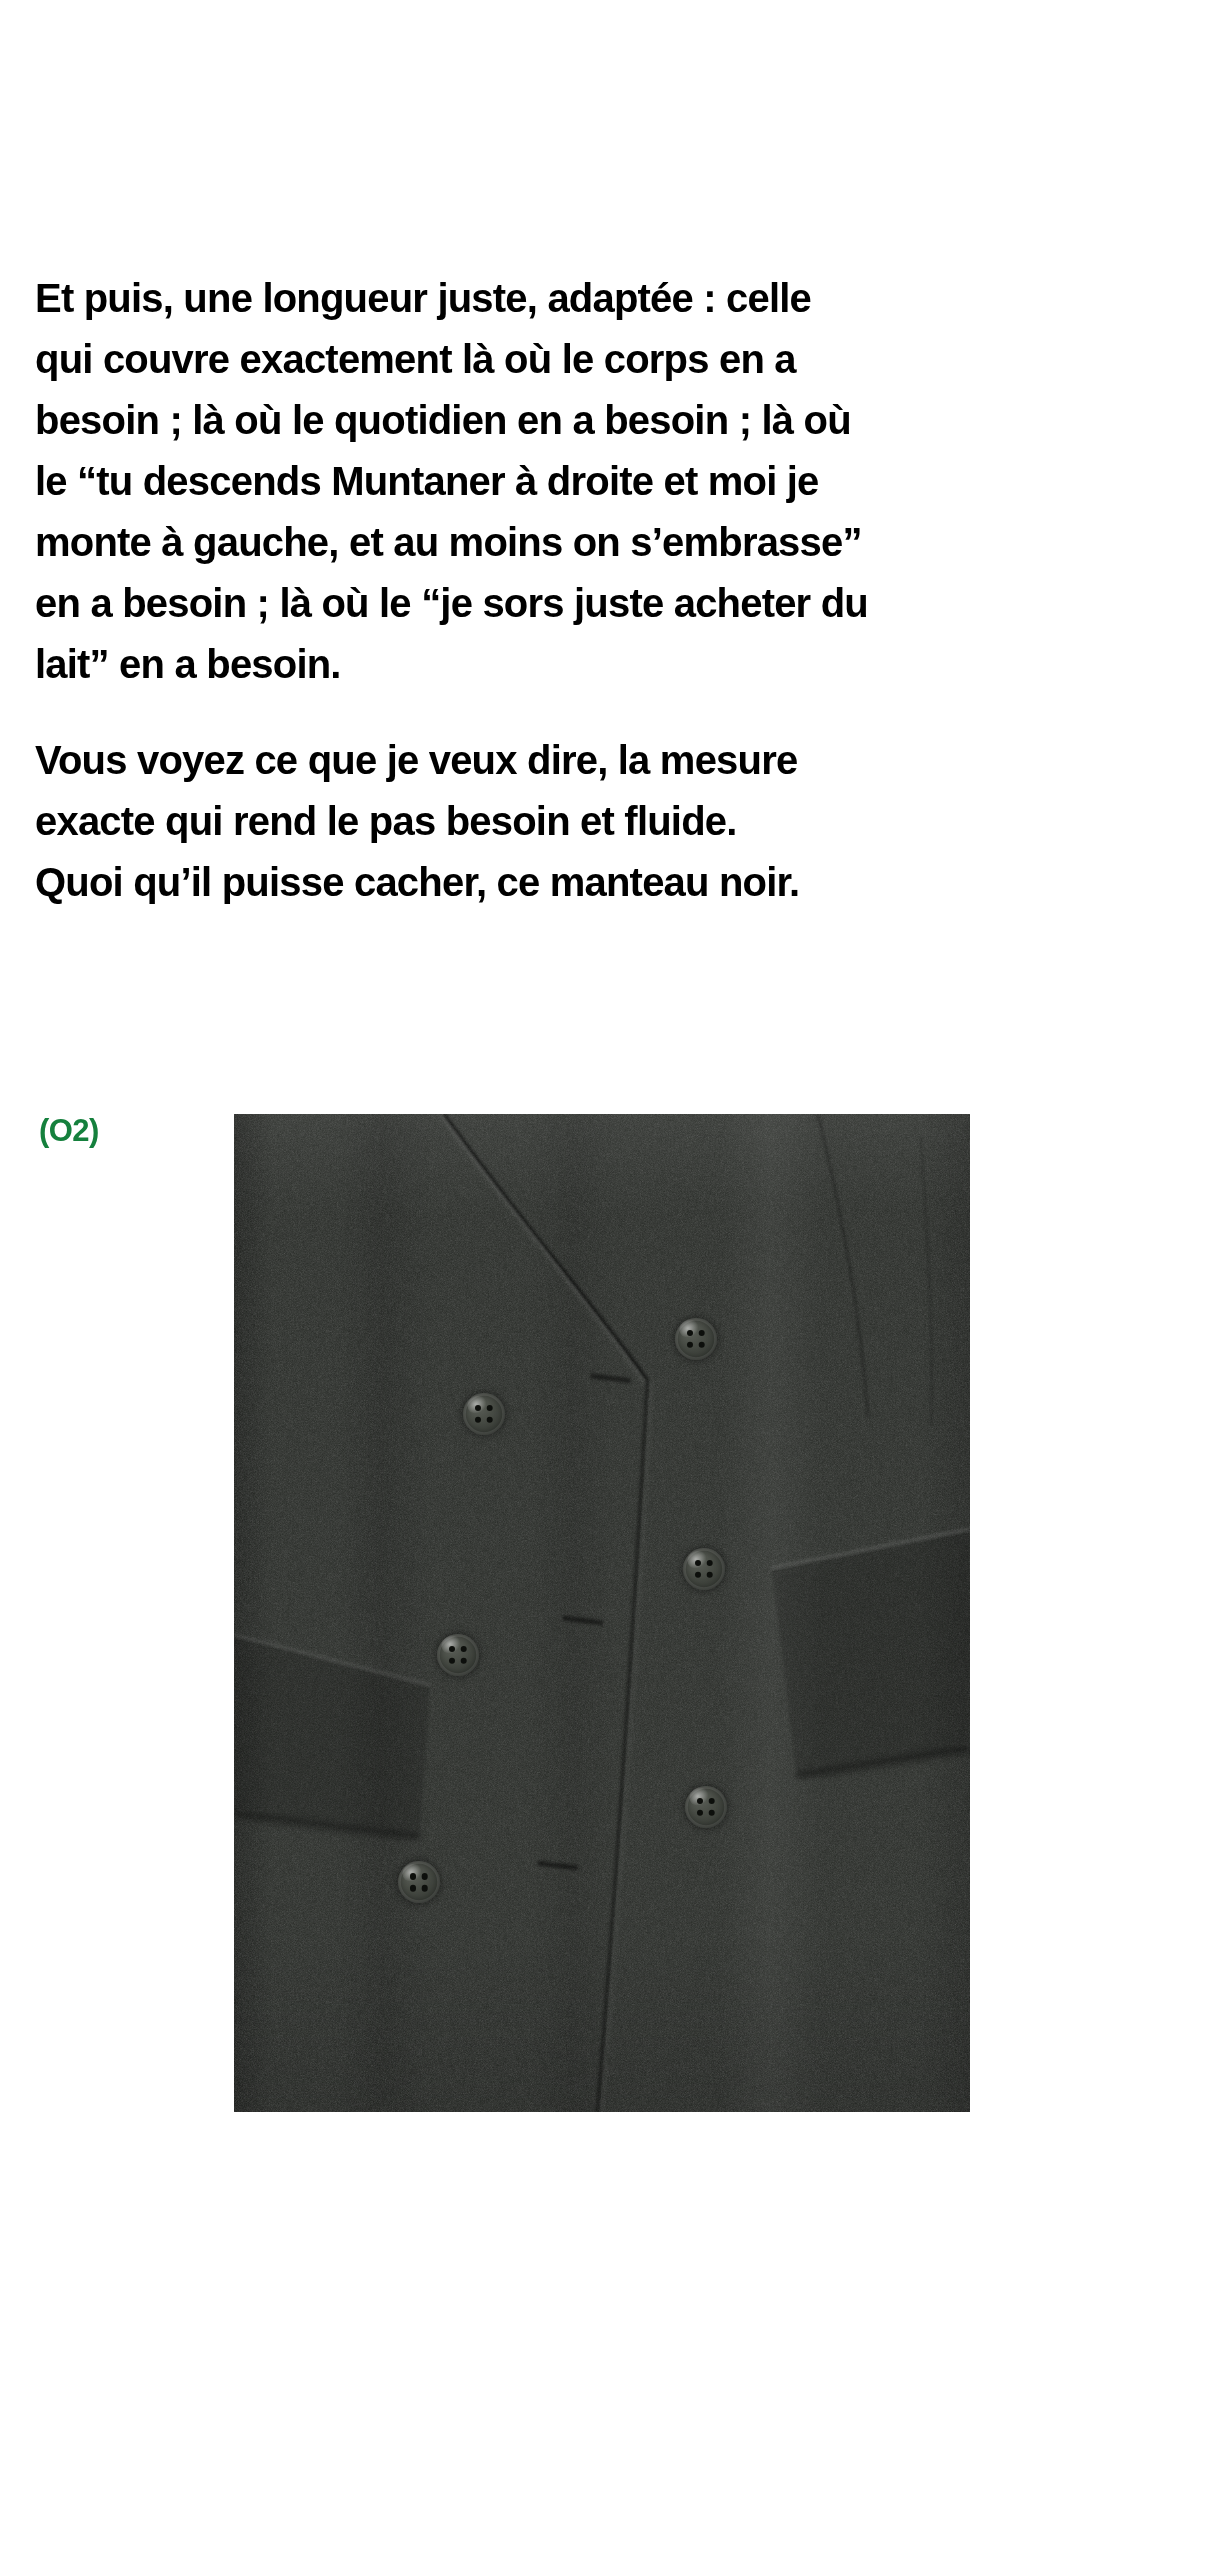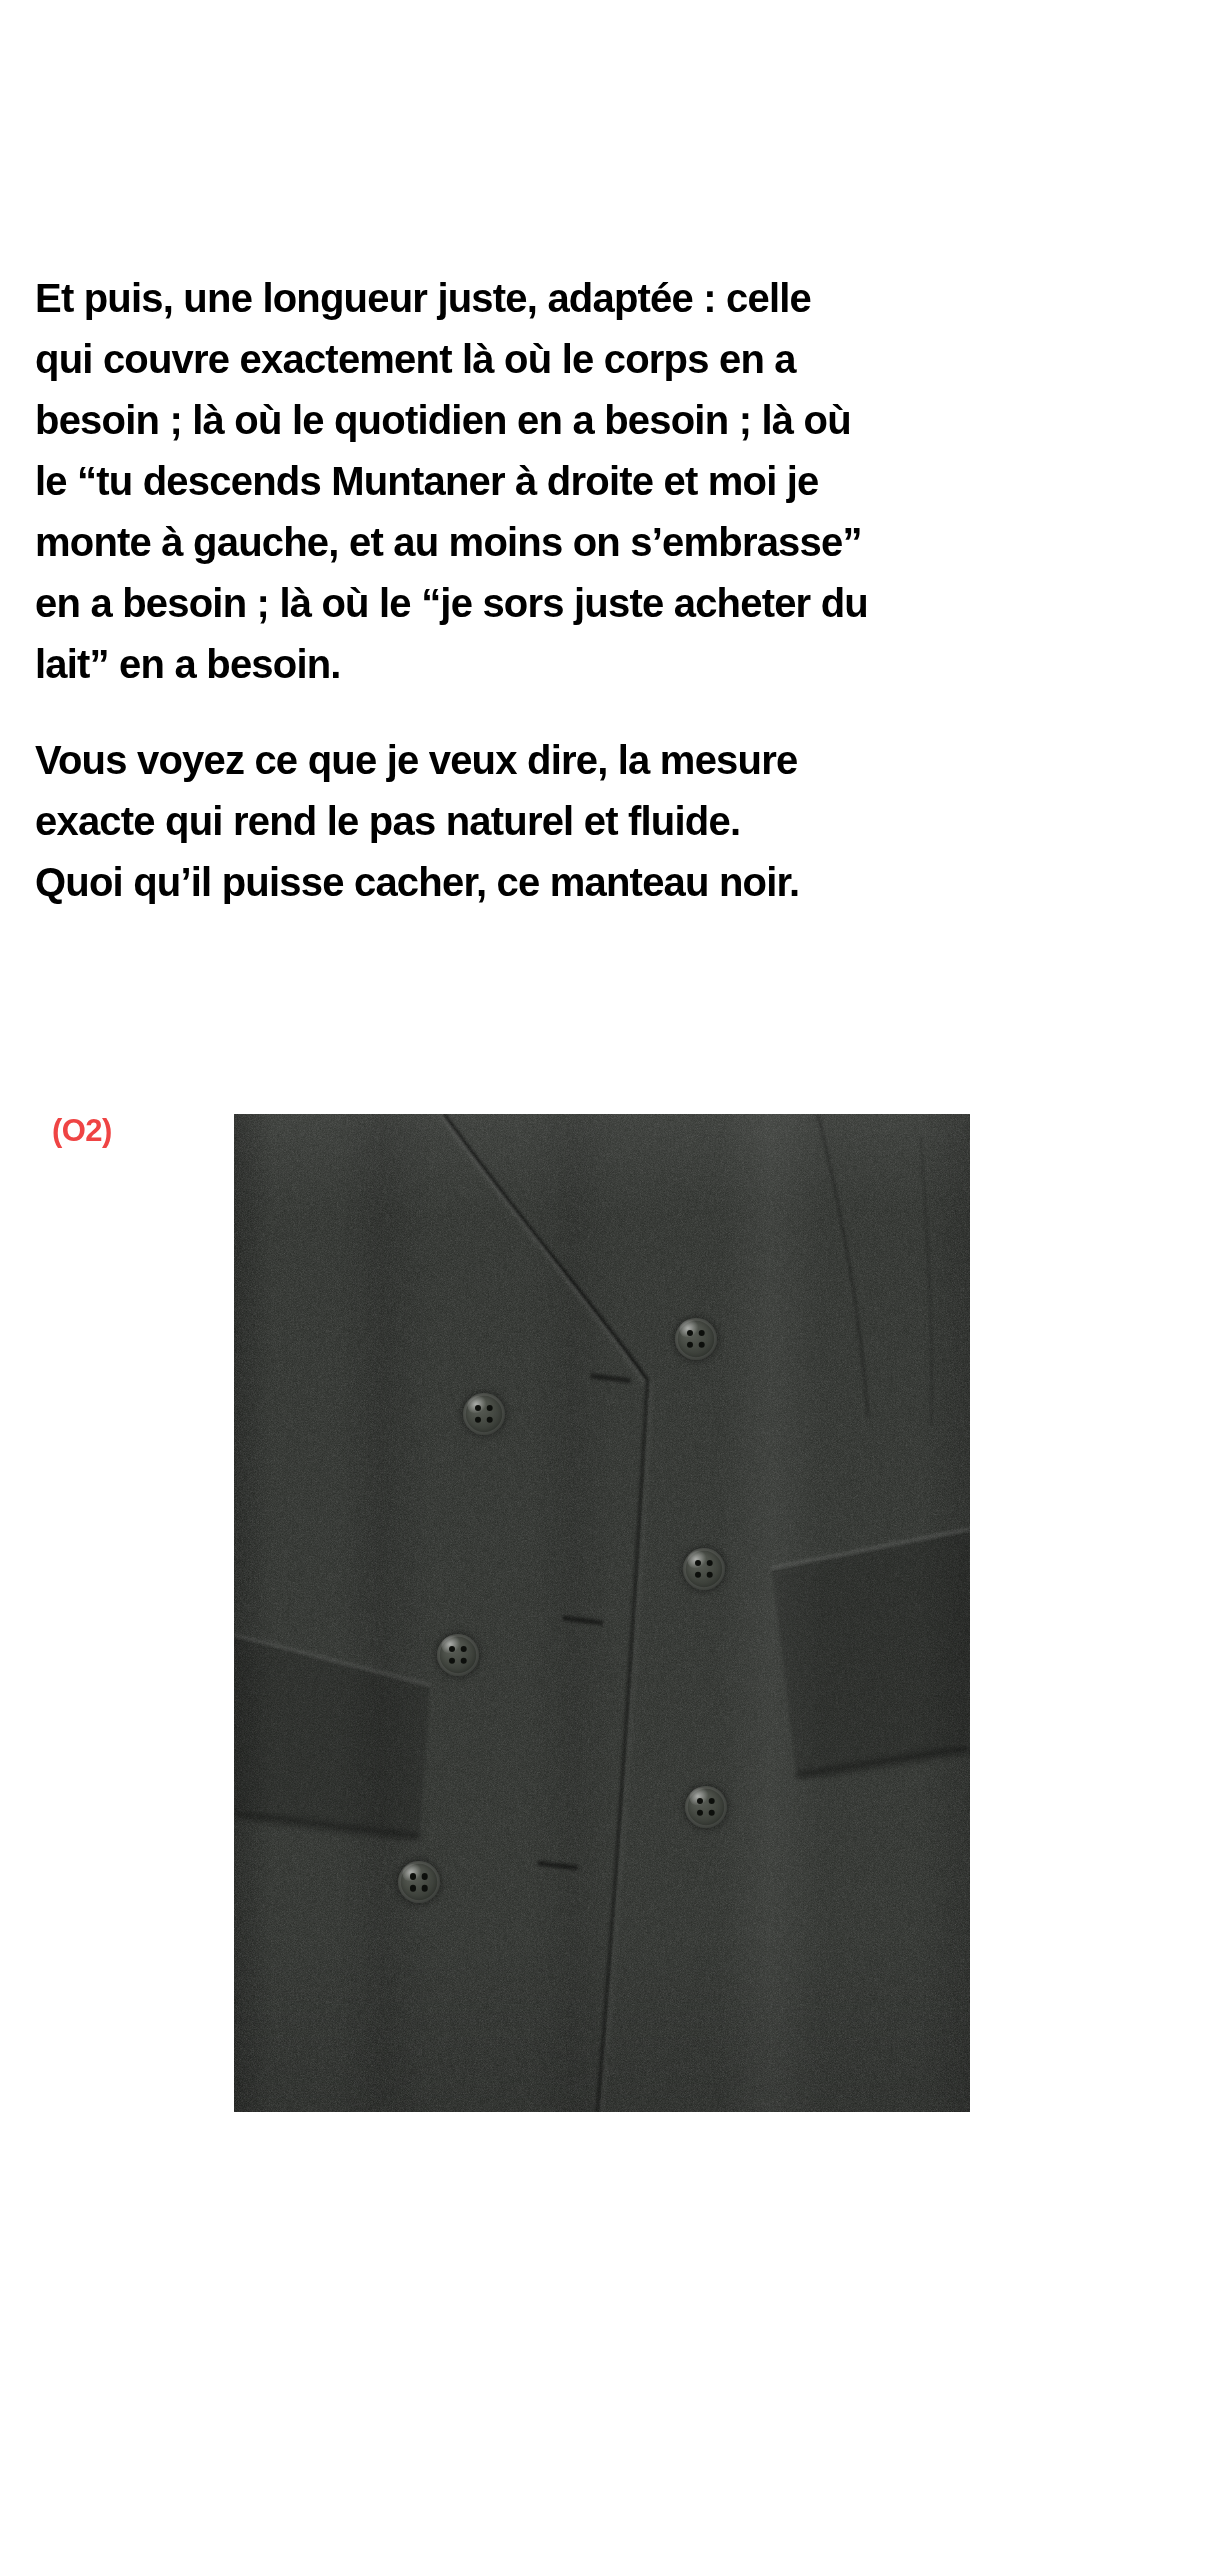--- a/index.html
+++ b/index.html
@@ -11,22 +11,22 @@
     overflow:hidden;
   }
   .body-text{
     position:absolute;left:35px;margin:0;
     font-size:40px;line-height:61px;font-weight:700;
     letter-spacing:-0.8px;white-space:pre;color:#000;
   }
   .para1{top:268px;}
   .para2{top:730px;}
   .fig-label{
-    position:absolute;left:52px;top:1113px;
-    font-size:31px;font-weight:700;letter-spacing:-0.6px;color:#ef4444;
+    position:absolute;left:39px;top:1113px;
+    font-size:31px;font-weight:700;letter-spacing:-0.6px;color:#15803d;
   }
   figure.coat-photo{
     position:absolute;left:234px;top:1114px;width:736px;height:998px;margin:0;
     overflow:hidden;
     background-color:#282b27;
     background-image:
       linear-gradient(90deg, rgba(0,0,0,0.30) 0px, rgba(0,0,0,0) 39px),
       linear-gradient(270deg, rgba(0,0,0,0.20) 0px, rgba(0,0,0,0) 50px),
       linear-gradient(180deg, rgba(255,255,255,0.05) 0%, rgba(0,0,0,0) 10%),
       linear-gradient(180deg, rgba(0,0,0,0) 82%, rgba(0,0,0,0.18) 100%),
@@ -62,21 +62,21 @@
 
   <p class="body-text para1">Et puis, une longueur juste, adaptée : celle
 qui couvre exactement là où le corps en a
 besoin ; là où le quotidien en a besoin ; là où
 le “tu descends Muntaner à droite et moi je
 monte à gauche, et au moins on s’embrasse”
 en a besoin ; là où le “je sors juste acheter du
 lait” en a besoin.</p>
 
   <p class="body-text para2">Vous voyez ce que je veux dire, la mesure
-exacte qui rend le pas naturel et fluide.
+exacte qui rend le pas besoin et fluide.
 Quoi qu’il puisse cacher, ce manteau noir.</p>
 
   <div class="fig-label">(O2)</div>
 
   <figure class="coat-photo">
 
     <svg viewBox="0 0 1321 1792" preserveAspectRatio="none" aria-hidden="true">
       <defs>
         <filter id="wool" x="0" y="0" width="100%" height="100%">
           <feTurbulence type="fractalNoise" baseFrequency="0.85" numOctaves="2" stitchTiles="stitch" result="n"></feTurbulence>

